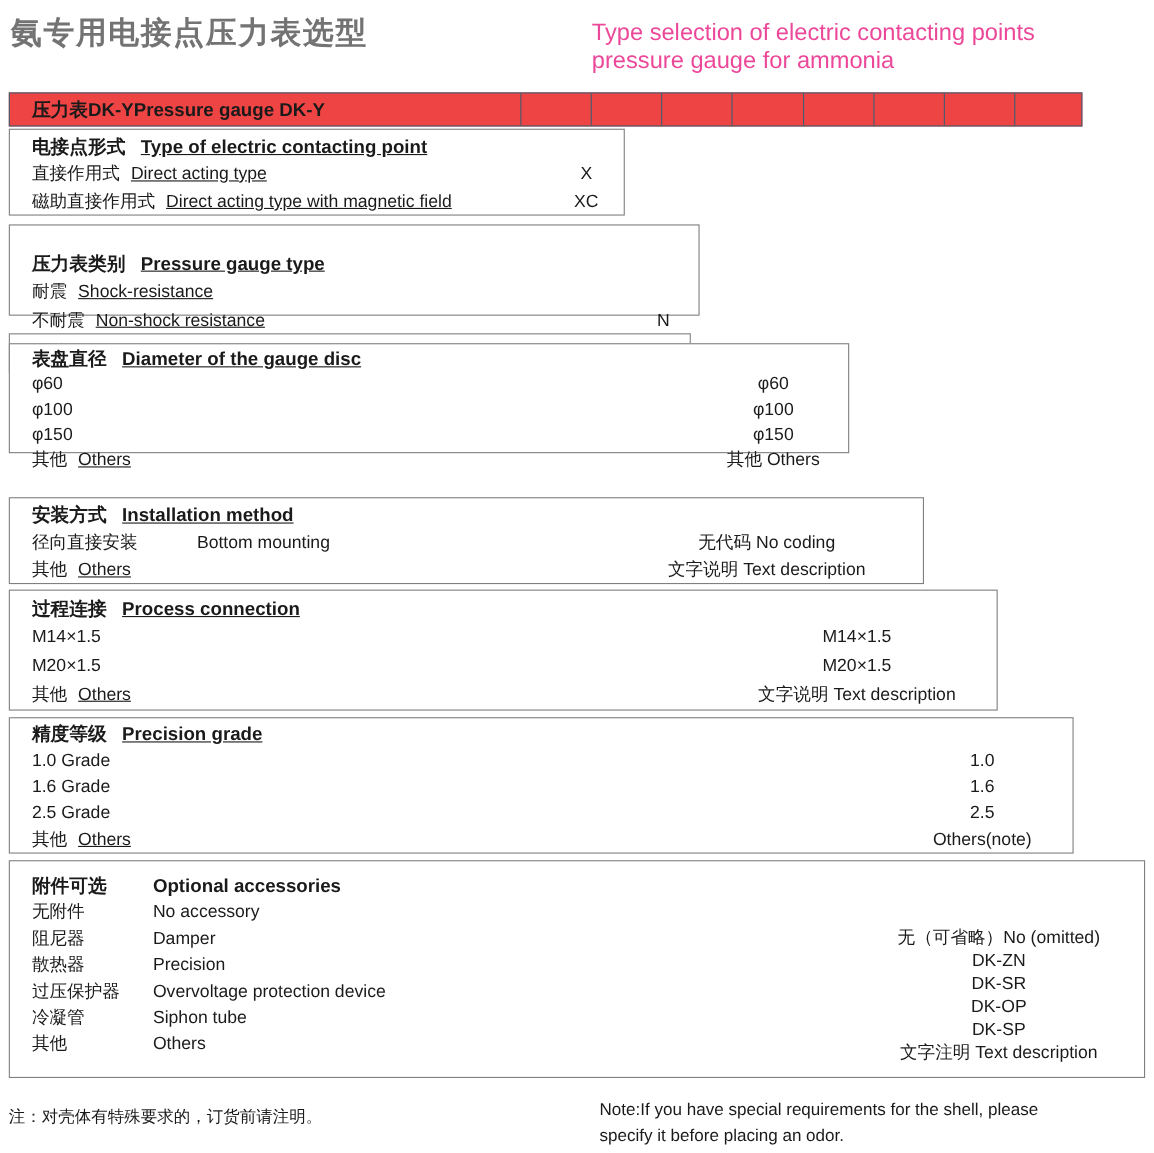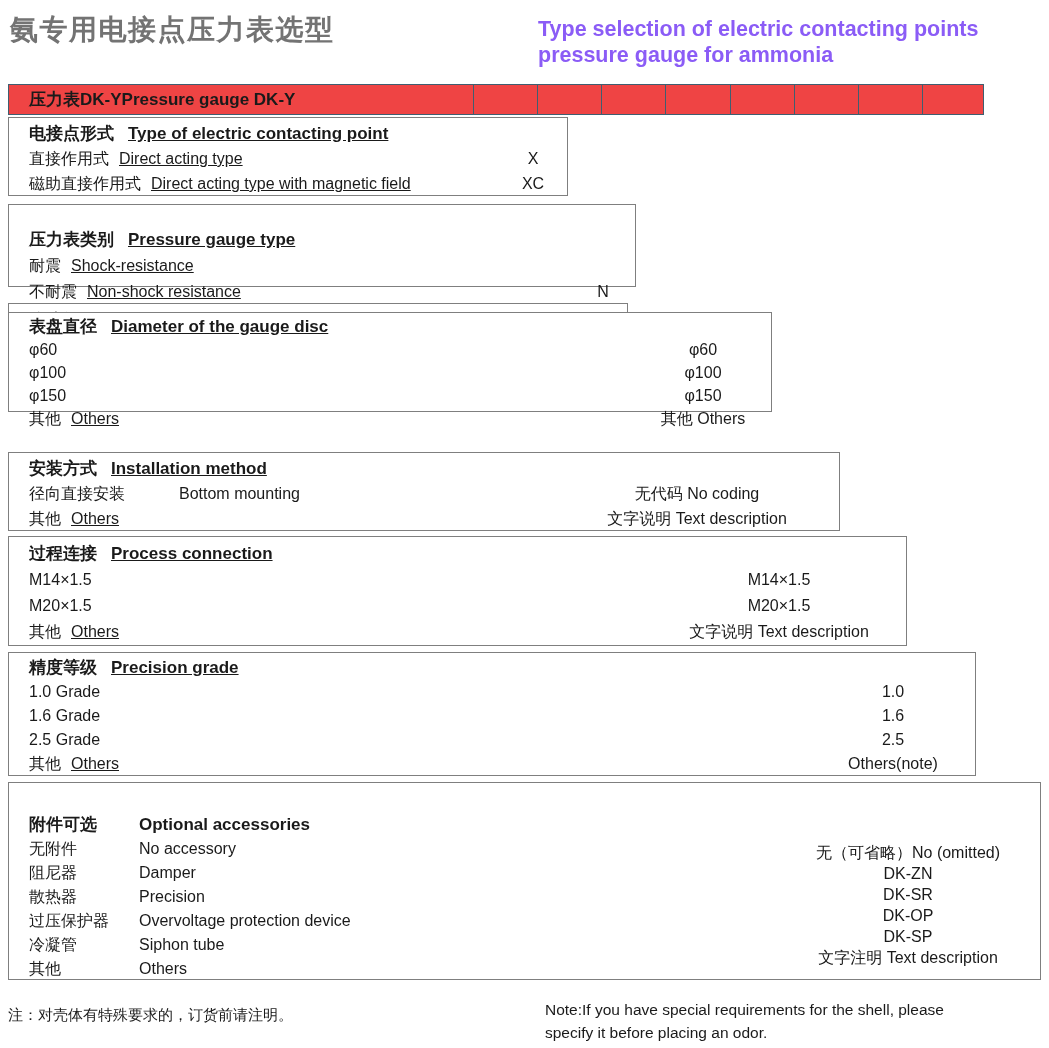--- a/index.html
+++ b/index.html
@@ -5,22 +5,22 @@
   html,body { margin:0; padding:0; background:#ffffff; }
   .page {
     position:relative; width:1049px; height:1048px; background:#ffffff;
     font-family:"Liberation Sans", sans-serif; color:#1a1a1a; overflow:hidden;
   }
   .title-zh {
     position:absolute; left:10px; top:11px; font-size:28px; font-weight:bold;
     color:#737373; letter-spacing:1.5px; white-space:nowrap;
   }
   .title-en {
-    position:absolute; left:538px; top:16px; font-size:21.5px; font-weight:bold;
-    color:#8b5cf6; line-height:26px; white-space:nowrap;
+    position:absolute; left:538px; top:16px; font-size:21.5px; font-weight:normal;
+    color:#ec4899; line-height:26px; white-space:nowrap;
   }
   
   .hdr-row {
     position:absolute; left:8px; top:84px; width:976px; height:31px;
     display:flex; background:#ef4444; border:1px solid #3f5e70; box-sizing:border-box;
   }
   .hdr-label {
     width:492px; display:flex; align-items:center; padding-left:20px;
     font-weight:bold; font-size:17px; box-sizing:border-box; white-space:nowrap;
   }
@@ -176,21 +176,21 @@
     <div class="row">
       <span>2.5 Grade</span>
       <span class="code" style="left:864px">2.5</span>
     </div>
     <div class="row">
       <span>其他</span><span class="en">Others</span>
       <span class="code" style="left:864px">Others(note)</span>
     </div>
   </div>
 
-  <div class="box" style="top:782px; width:1033px; height:198px; padding-top:30px; line-height:24px;">
+  <div class="box" style="top:782px; width:1033px; height:198px; padding-top:11px; line-height:24px;">
     <div class="row head">
       <span class="zh-col" style="width:110px">附件可选</span><span>Optional accessories</span>
     </div>
     <div class="row">
       <span class="zh-col" style="width:110px">无附件</span><span>No accessory</span>
     </div>
     <div class="row">
       <span class="zh-col" style="width:110px">阻尼器</span><span>Damper</span>
     </div>
     <div class="row">

